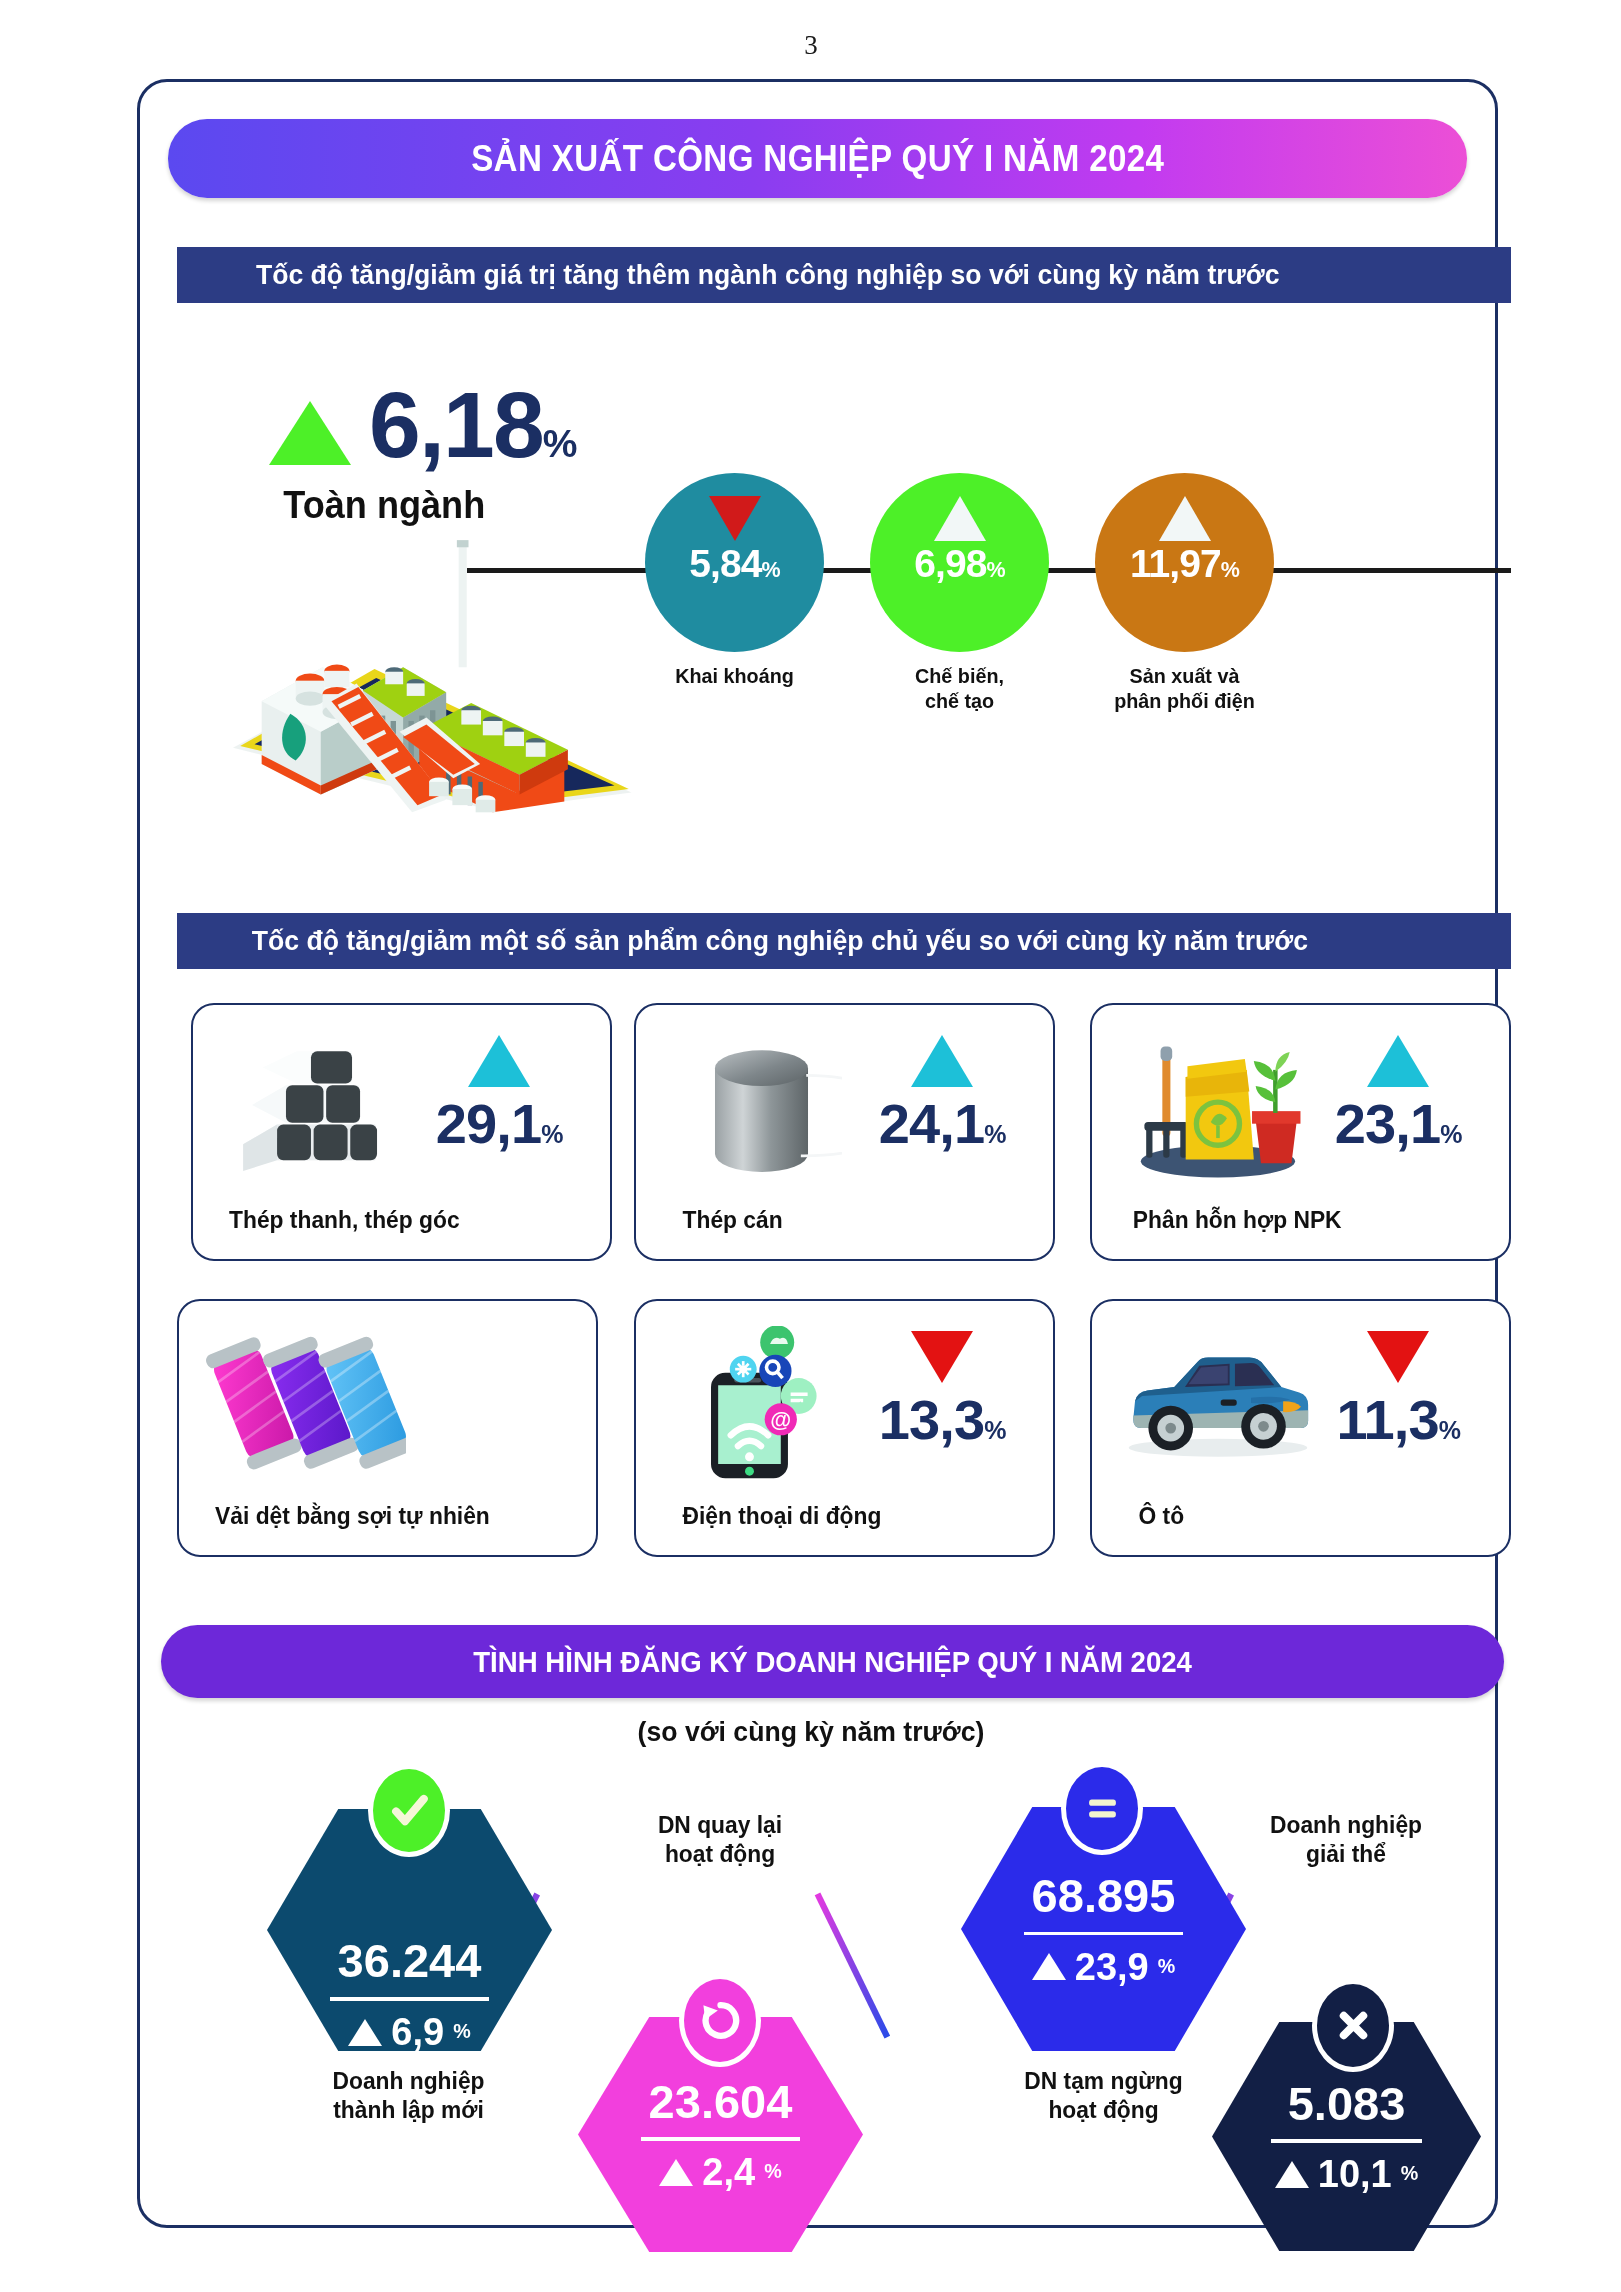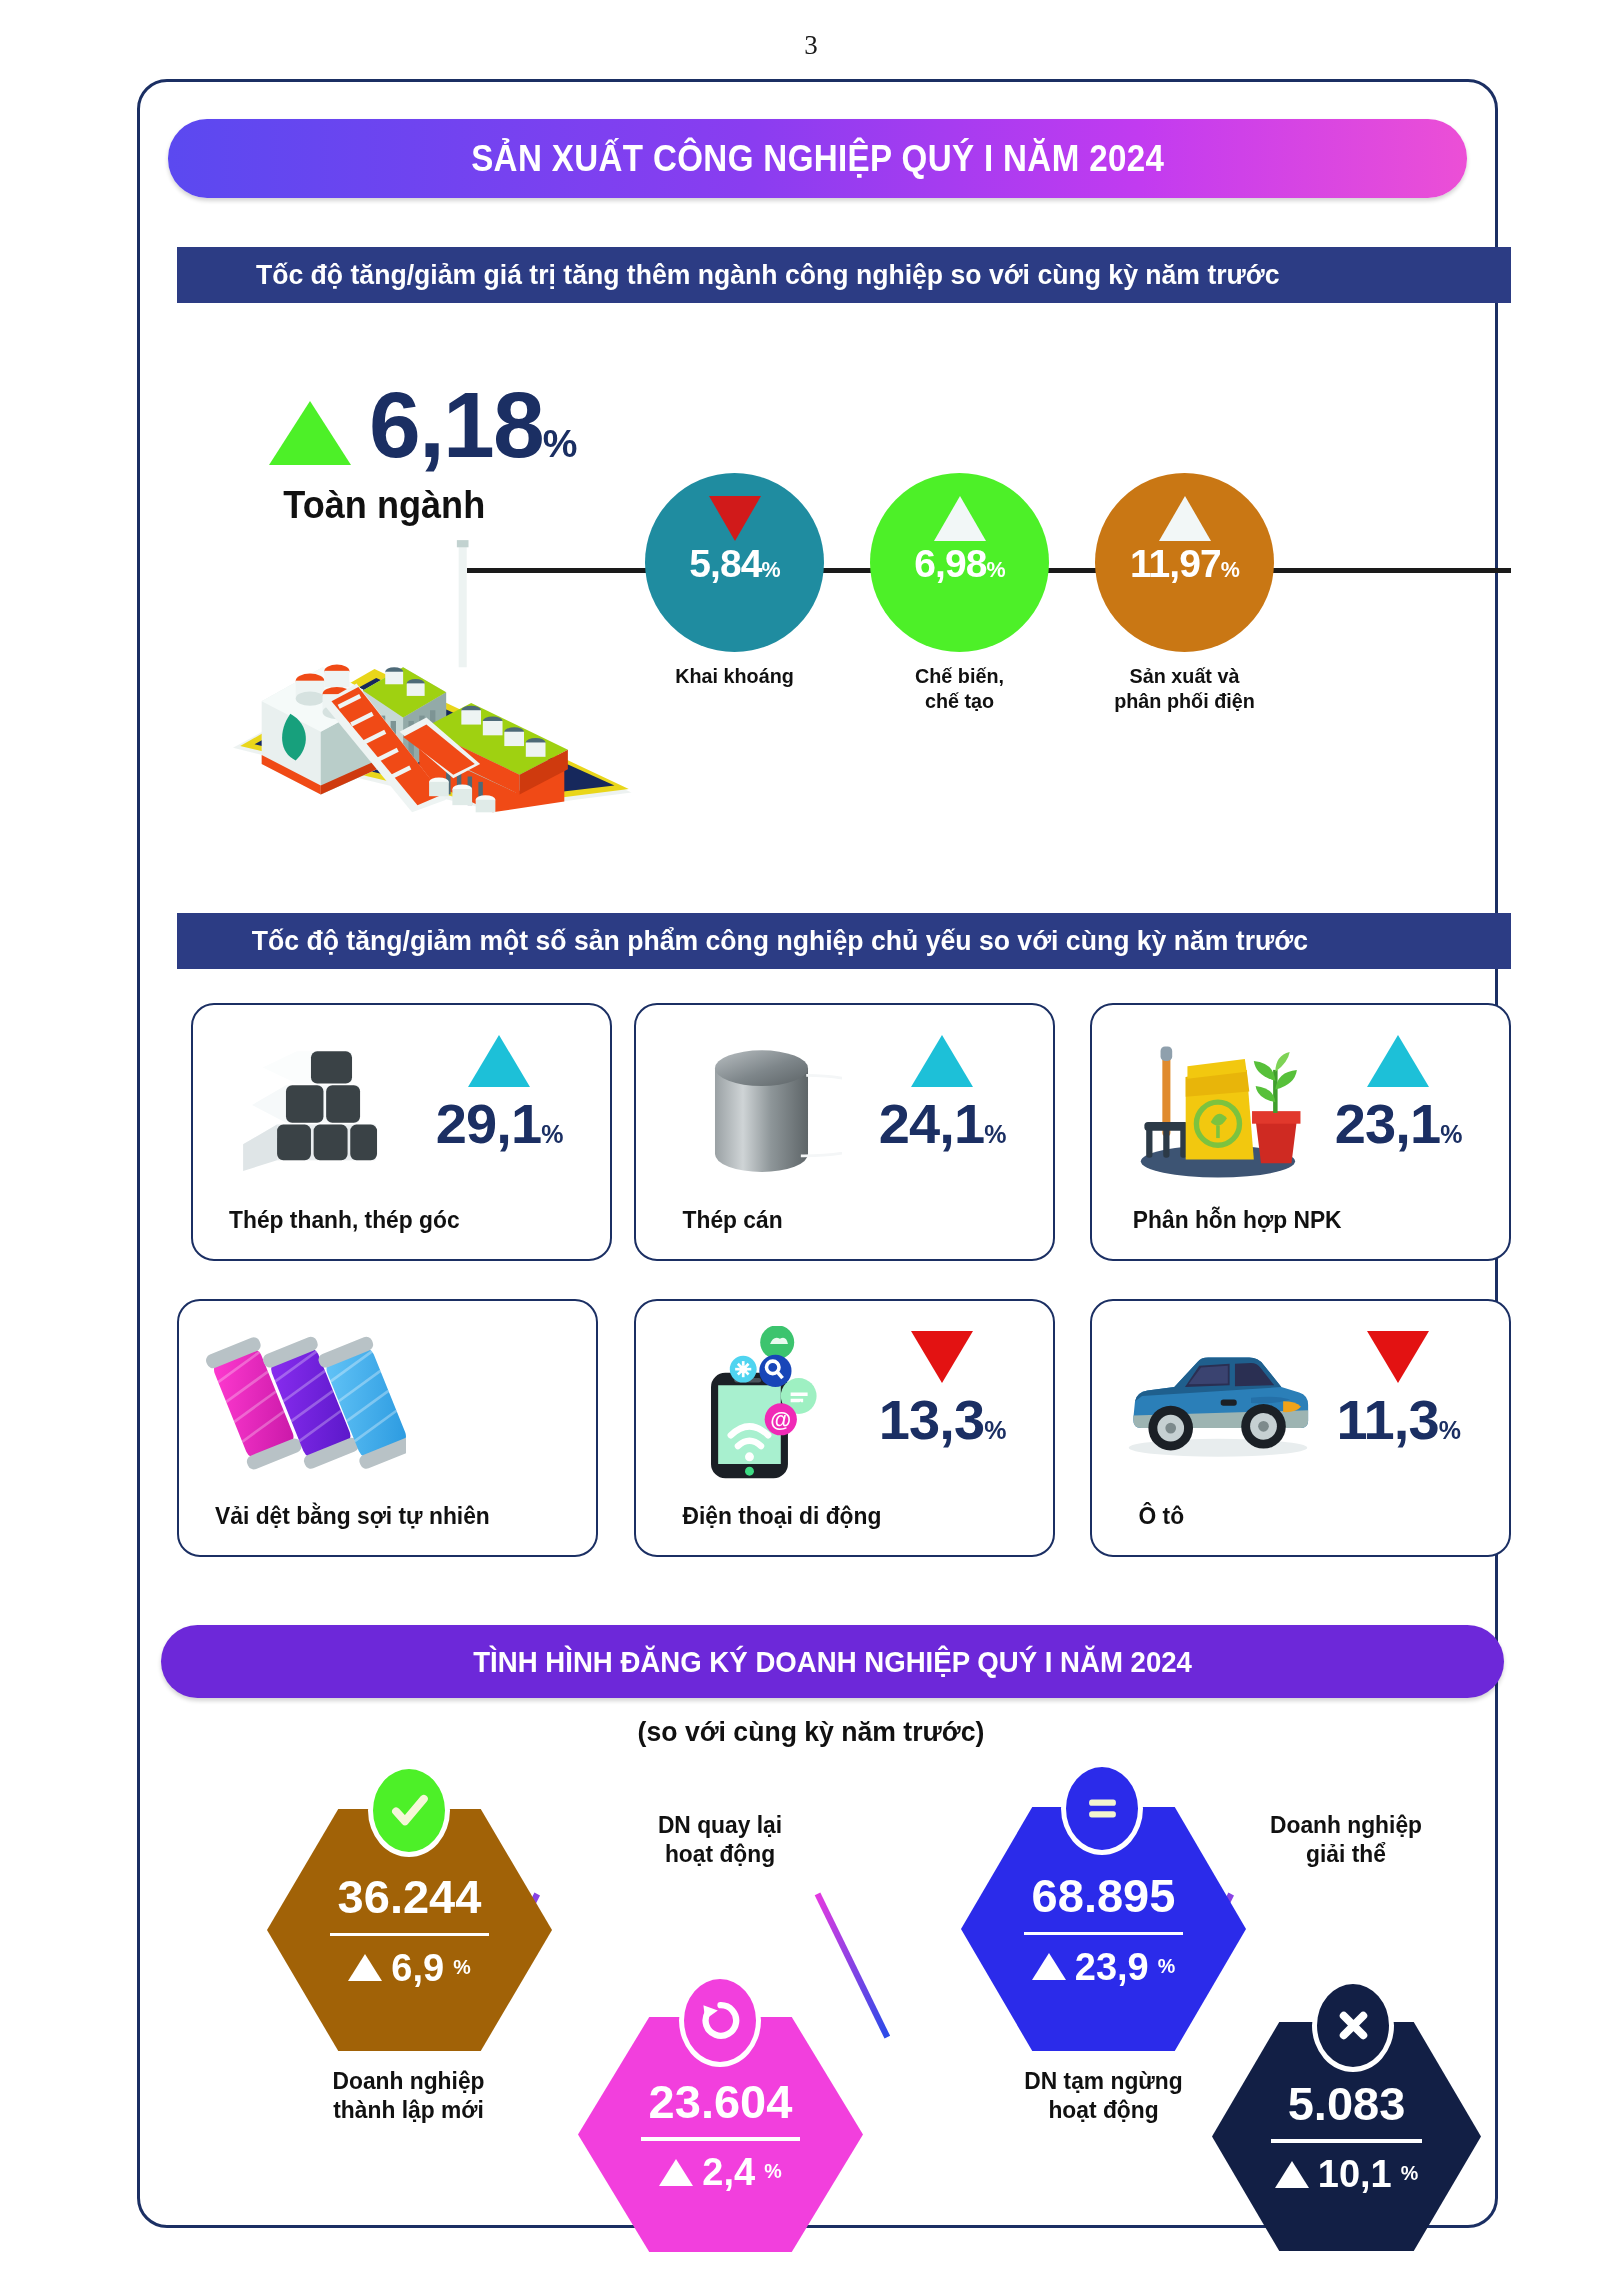--- a/index.html
+++ b/index.html
@@ -658,21 +658,21 @@
       <path d="M 838,315 L 1142,315" stroke="url(#gz1)" stroke-width="7" fill="none"></path>
       <path d="M 1142,315 L 1222,155" stroke="url(#gz2)" stroke-width="7" fill="none"></path>
       <path d="M 1222,155 L 1508,155" stroke="url(#gz1)" stroke-width="7" fill="none"></path>
     </svg>
 
     <div class="badge" style="left:231px; top:9px; background:#4df028;">
       <svg width="41" height="41" viewBox="0 0 46 46">
           <path d="M8,24 L18,35 L39,10" stroke="#f5f7d8" stroke-width="9" fill="none" stroke-linecap="round" stroke-linejoin="round"></path>
         </svg>
     </div>
-    <div class="hex" style="left:130px; top:54px; width:285px; height:242px; background:#a16207;">
+    <div class="hex" style="left:130px; top:54px; width:285px; height:242px; background:#0c4a6e;justify-content:flex-end;">
       <div class="hnum">36.244</div>
       <div class="hrule"></div>
       <div class="hpct">
         <div class="tri-small-w"></div>
         <span>6,9</span>
           <span class="pct">%</span>
       </div>
     </div>
     <div class="hexcap" style="left:115px; top:312px; width:313px;">Doanh nghiệp
 thành lập mới</div>

